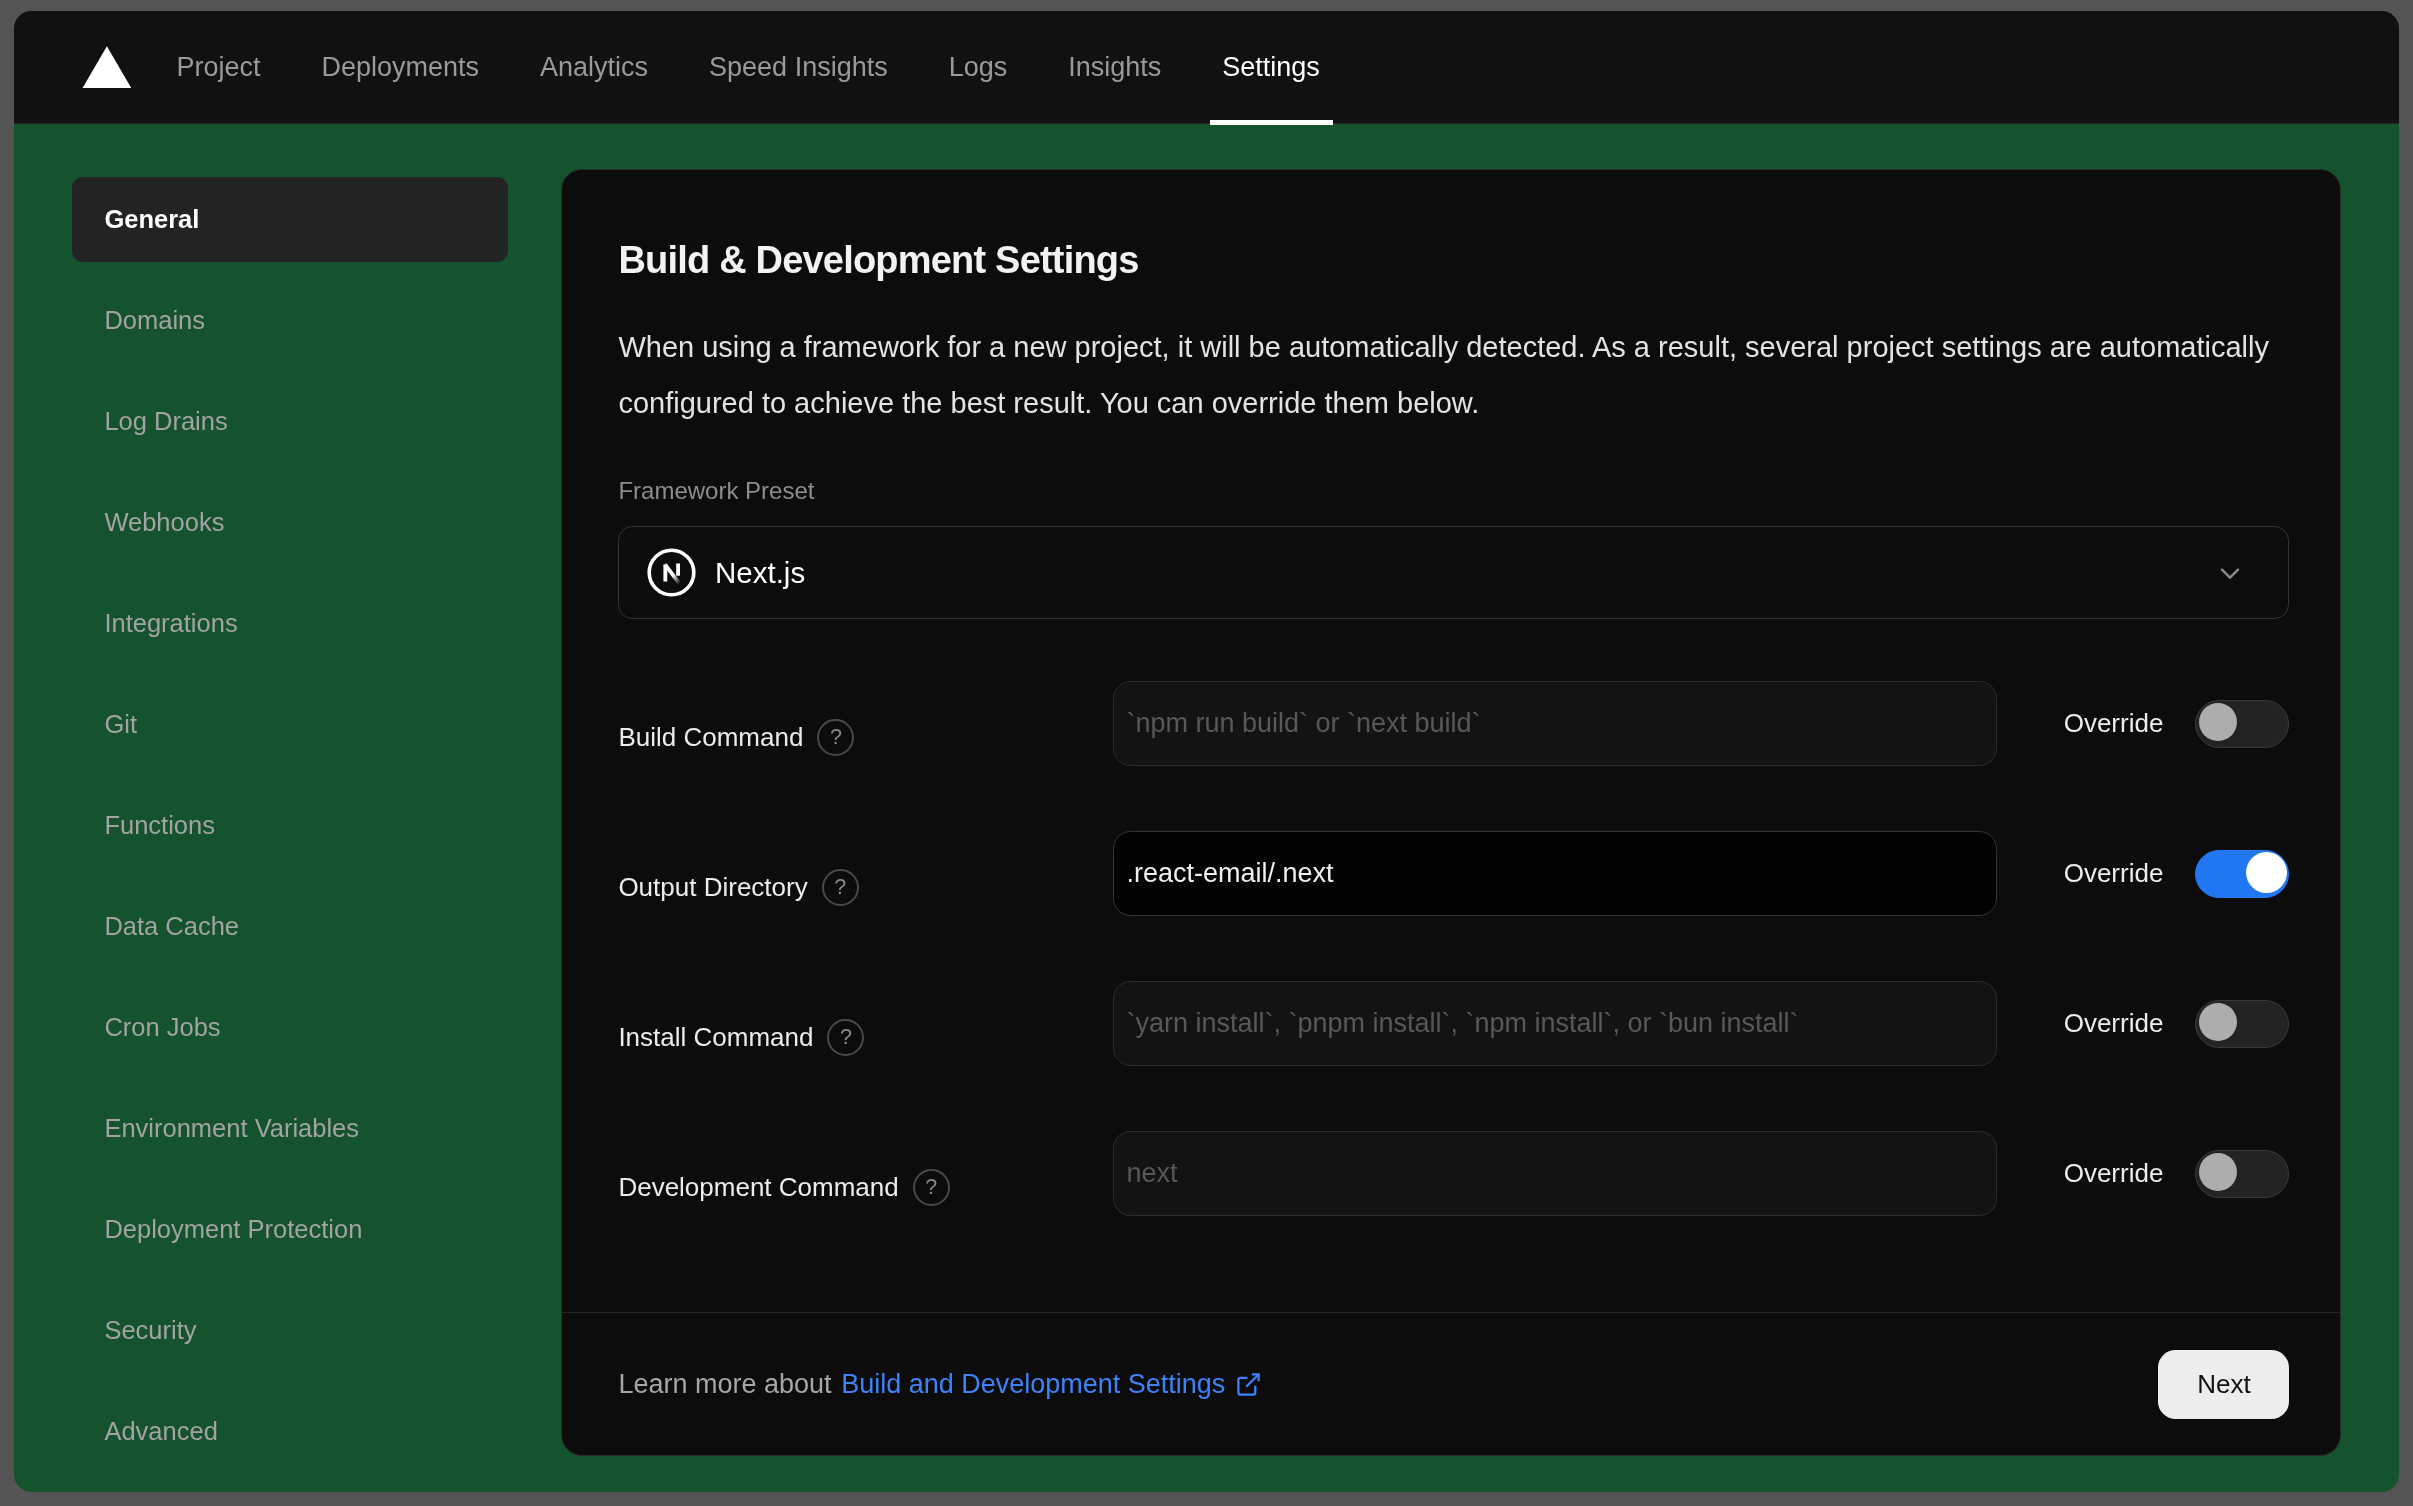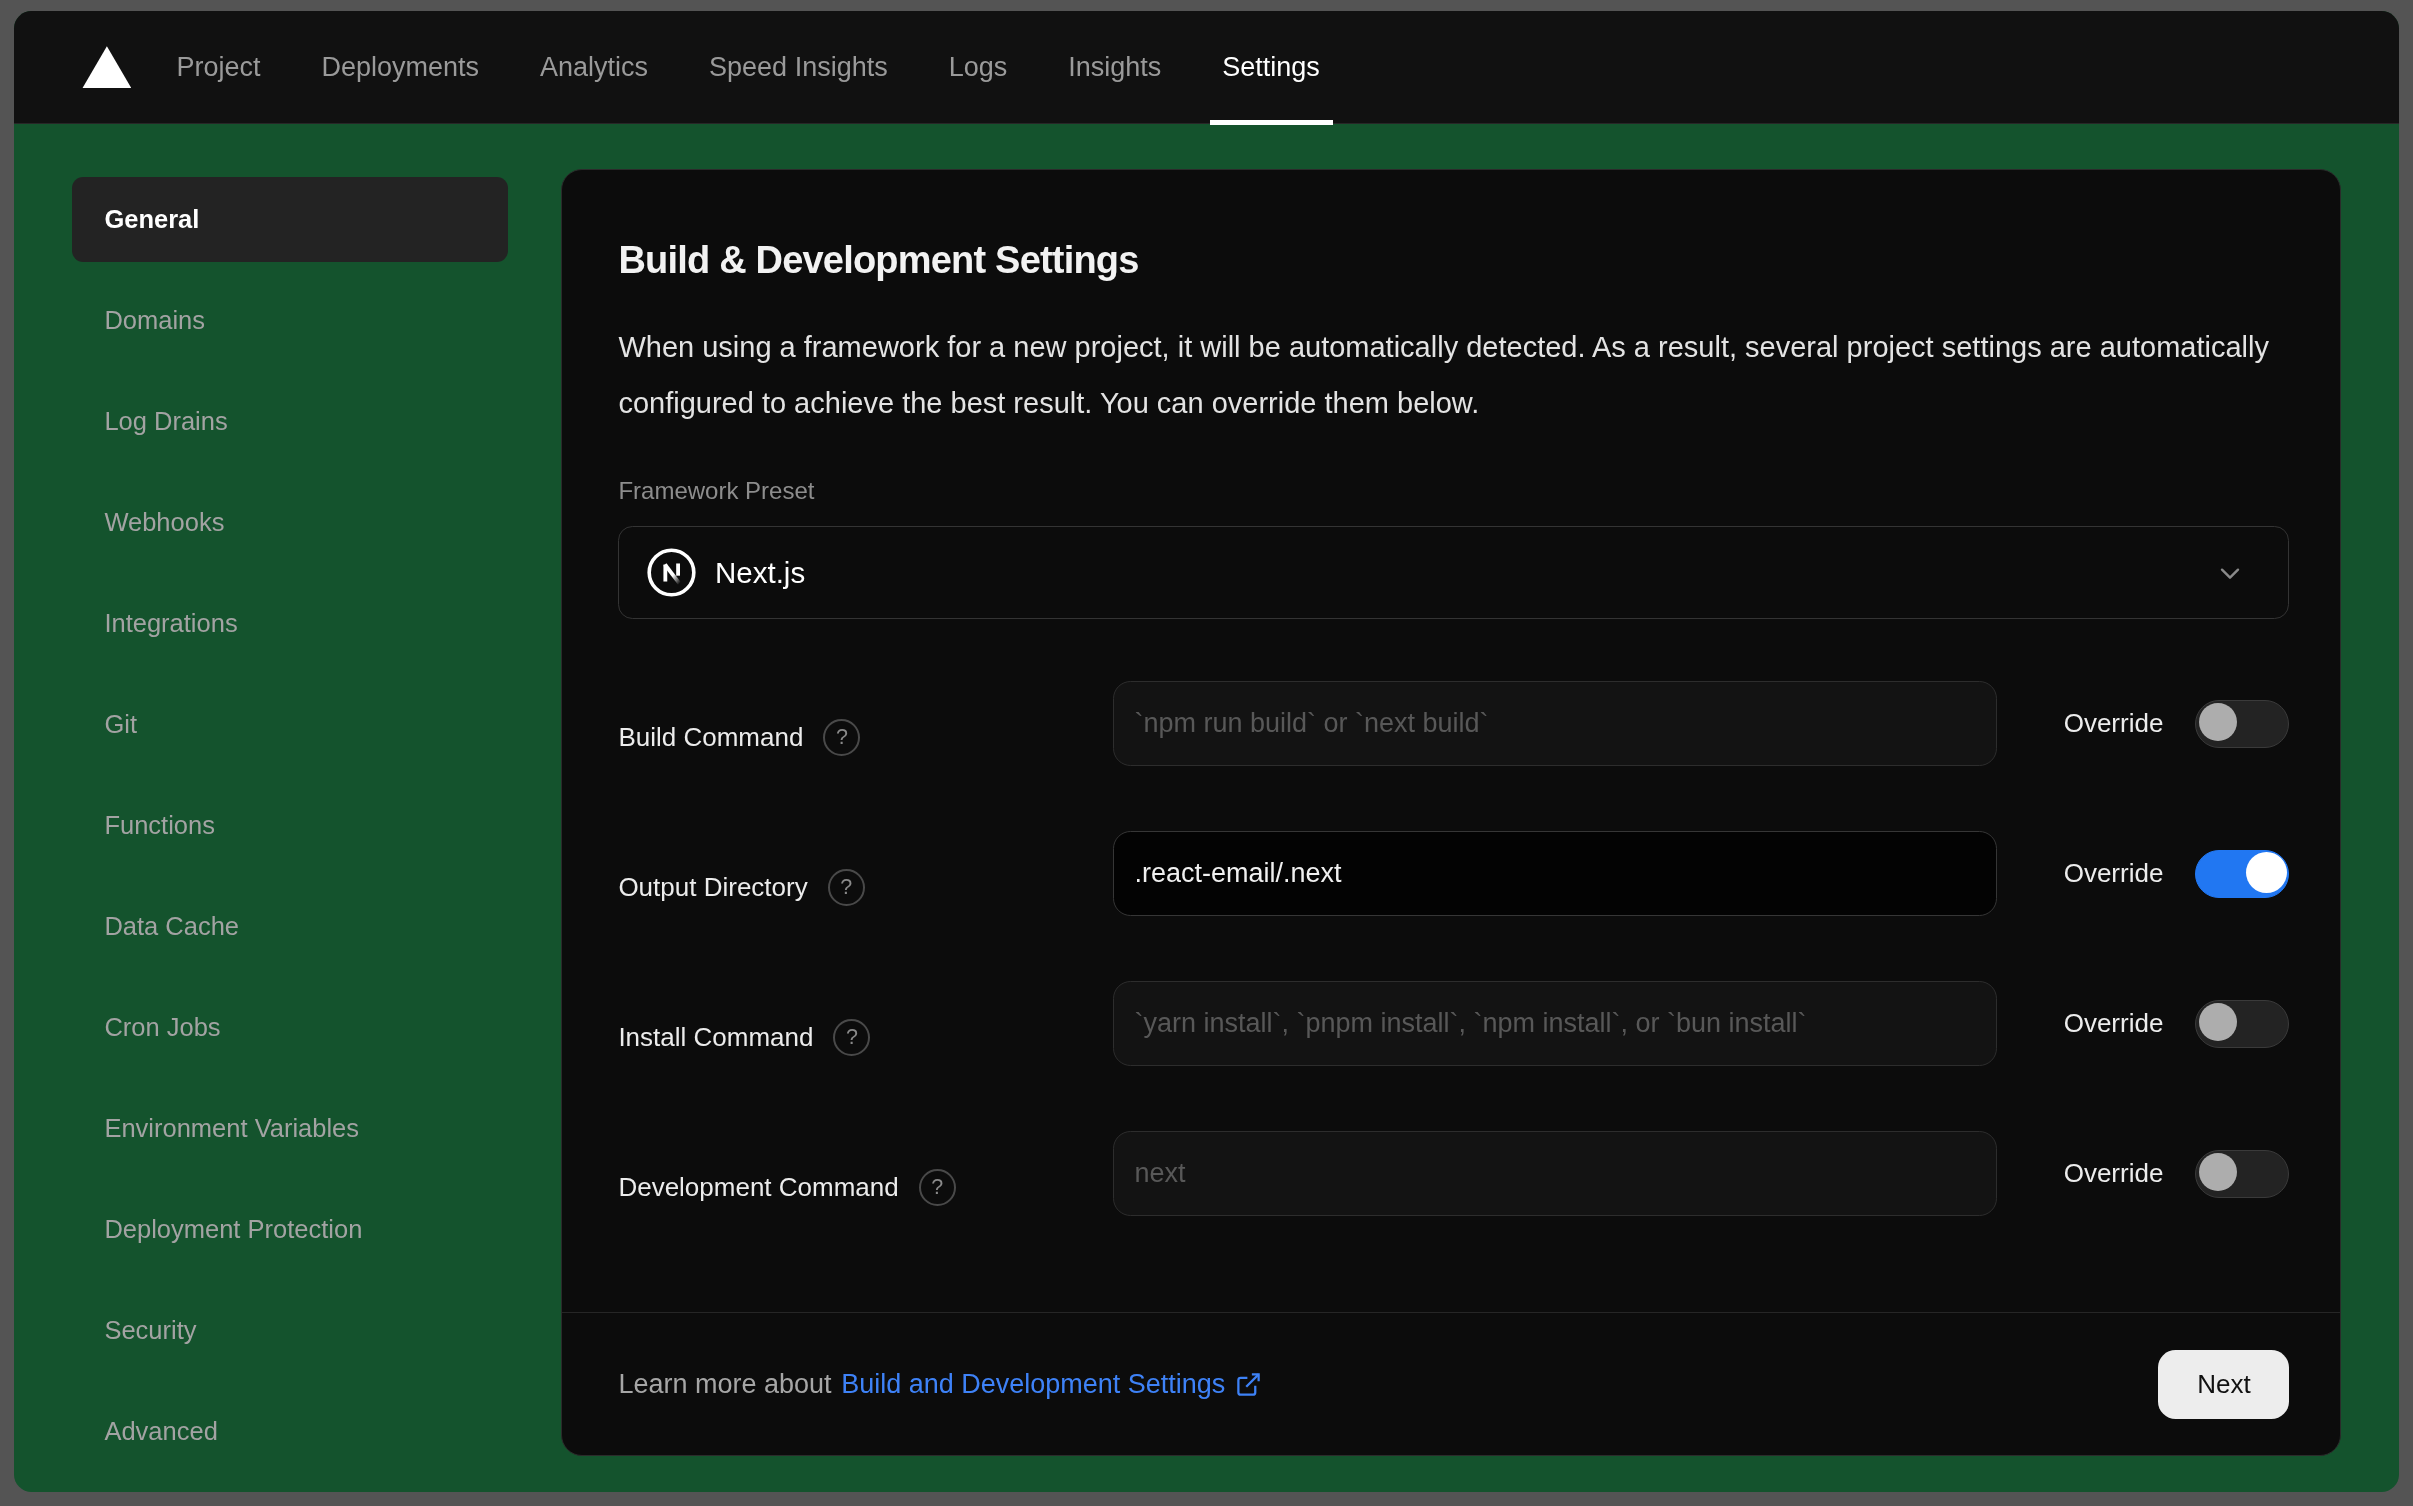--- a/index.html
+++ b/index.html
@@ -75,32 +75,32 @@
     border: 1.6px solid #343434; border-radius: 14.4px;
     display: flex; align-items: center; padding: 0 42px 0 27px;
     cursor: pointer; background: #0c0c0c;
   }
   .next-icon { width: 51px; height: 51px; margin-right: 17.6px; flex: 0 0 auto; }
   .select-value { font-size: 29.5px; color: #ffffff; }
   .chevron { margin-left: auto; width: 32px; height: 32px; }
 
   .rows { margin-top: 62px; }
   .setting-row { display: flex; align-items: center; height: 85px; margin-bottom: 65px; }
-  .row-label-group { width: 495px; flex: 0 0 495px; display: flex; align-items: center; gap: 20px; margin-top: 28px; }
+  .row-label-group { width: 495px; flex: 0 0 495px; display: flex; align-items: center; gap: 14px; margin-top: 28px; }
   .row-label { font-size: 26px; color: #ececec; white-space: nowrap; }
   .help-icon {
     width: 37px; height: 37px; flex: 0 0 auto;
     border: 2.4px solid #494949; border-radius: 50%;
     color: #8a8a8a; font-size: 21.5px; line-height: 1;
     display: flex; align-items: center; justify-content: center;
     cursor: pointer;
   }
   .row-input {
     width: 884px; height: 85px; flex: 0 0 auto;
-    border-radius: 17.6px; padding: 0 20px;
+    border-radius: 17.6px; padding: 0 12px;
     font-family: "Liberation Sans", sans-serif; font-size: 27px;
     background: #131313; border: 1.6px solid #2d2d2d; color: #f0f0f0;
     overflow: hidden; text-overflow: ellipsis; white-space: nowrap;
     outline: none;
   }
   .row-input::placeholder { color: #585858; text-overflow: ellipsis; }
   .row-input.enabled { background: #030303; border-color: #363636; }
 
   .override-group { margin-left: auto; display: flex; align-items: center; gap: 32px; }
   .override-label { font-size: 26px; color: #ececec; }

